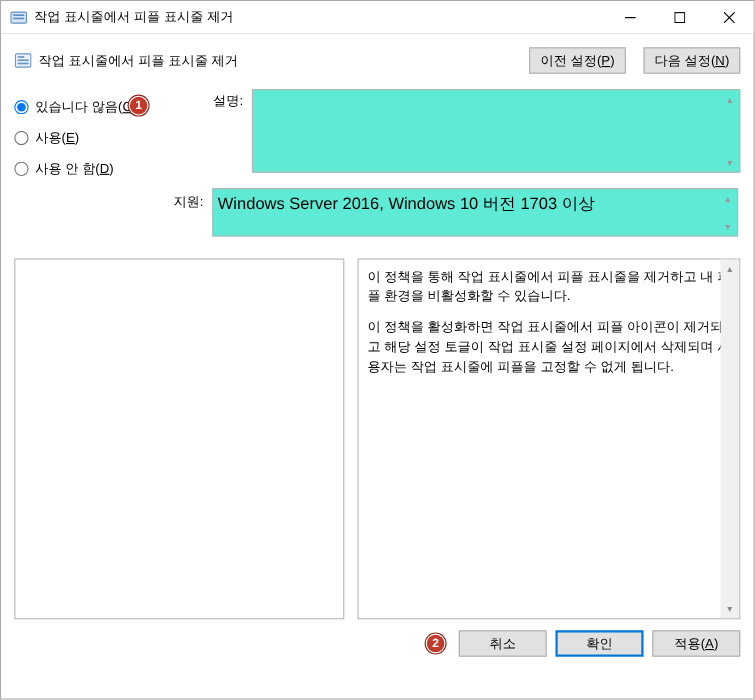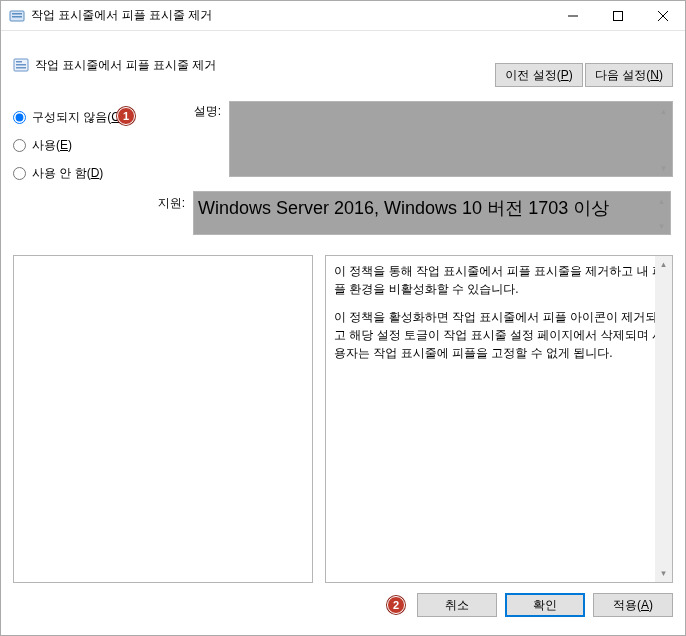--- a/index.html
+++ b/index.html
@@ -57,22 +57,21 @@
       width: 16px;
       height: 16px;
       margin-right: 6px;
     }
     .header-title {
       flex: 1;
       font-size: 12px;
     }
     .hdr-buttons {
       display: flex;
-      gap: 2px;
-      margin-top: 20px;
+      gap: 16px;
     }
     .win-button {
       min-width: 88px;
       height: 24px;
       background: #e1e1e1;
       border: 1px solid #adadad;
       font-size: 12px;
       font-family: inherit;
       padding: 0 8px;
       display: inline-flex;
@@ -126,24 +125,24 @@
       margin-left: 36px;
     }
     .labels-col .lbl { height: 28px; }
     .fields-col {
       flex: 1;
       display: flex;
       flex-direction: column;
       gap: 4px;
     }
     .textbox {
-      background: #a3a3a3;
+      background: #5eead4;
       border: 1px solid #b5b5b5;
       position: relative;
-      font-size: 18px;
+      font-size: 15px;
       width: 100%;
       resize: none;
       font-family: inherit;
     }
     .textbox.desc { height: 76px; padding: 4px; }
     .textbox.support { height: 44px; padding: 4px; }
     .scroll-affordance {
       position: absolute;
       right: 2px;
       width: 15px;
@@ -301,21 +300,21 @@
     <button class="win-button">
       <span>다음 설정</span>(<span class="underline">N</span>)
     </button>
   </div>
 </div>
 
 <div class="config-area">
   <div class="radios">
     <label class="radio-row">
       <input type="radio" name="state" checked="" style="">
-      <span><span>구성되지 않음</span>(<span class="underline">C</span>)</span>
+      <span><span>있습니다 않음</span>(<span class="underline">C</span>)</span>
       <span class="num-badge badge-1">1</span>
     </label>
     <label class="radio-row">
       <input type="radio" name="state" style="">
       <span><span>사용</span>(<span class="underline">E</span>)</span>
     </label>
     <label class="radio-row">
       <input type="radio" name="state" style="">
       <span><span>사용 안 함</span>(<span class="underline">D</span>)</span>
     </label>

